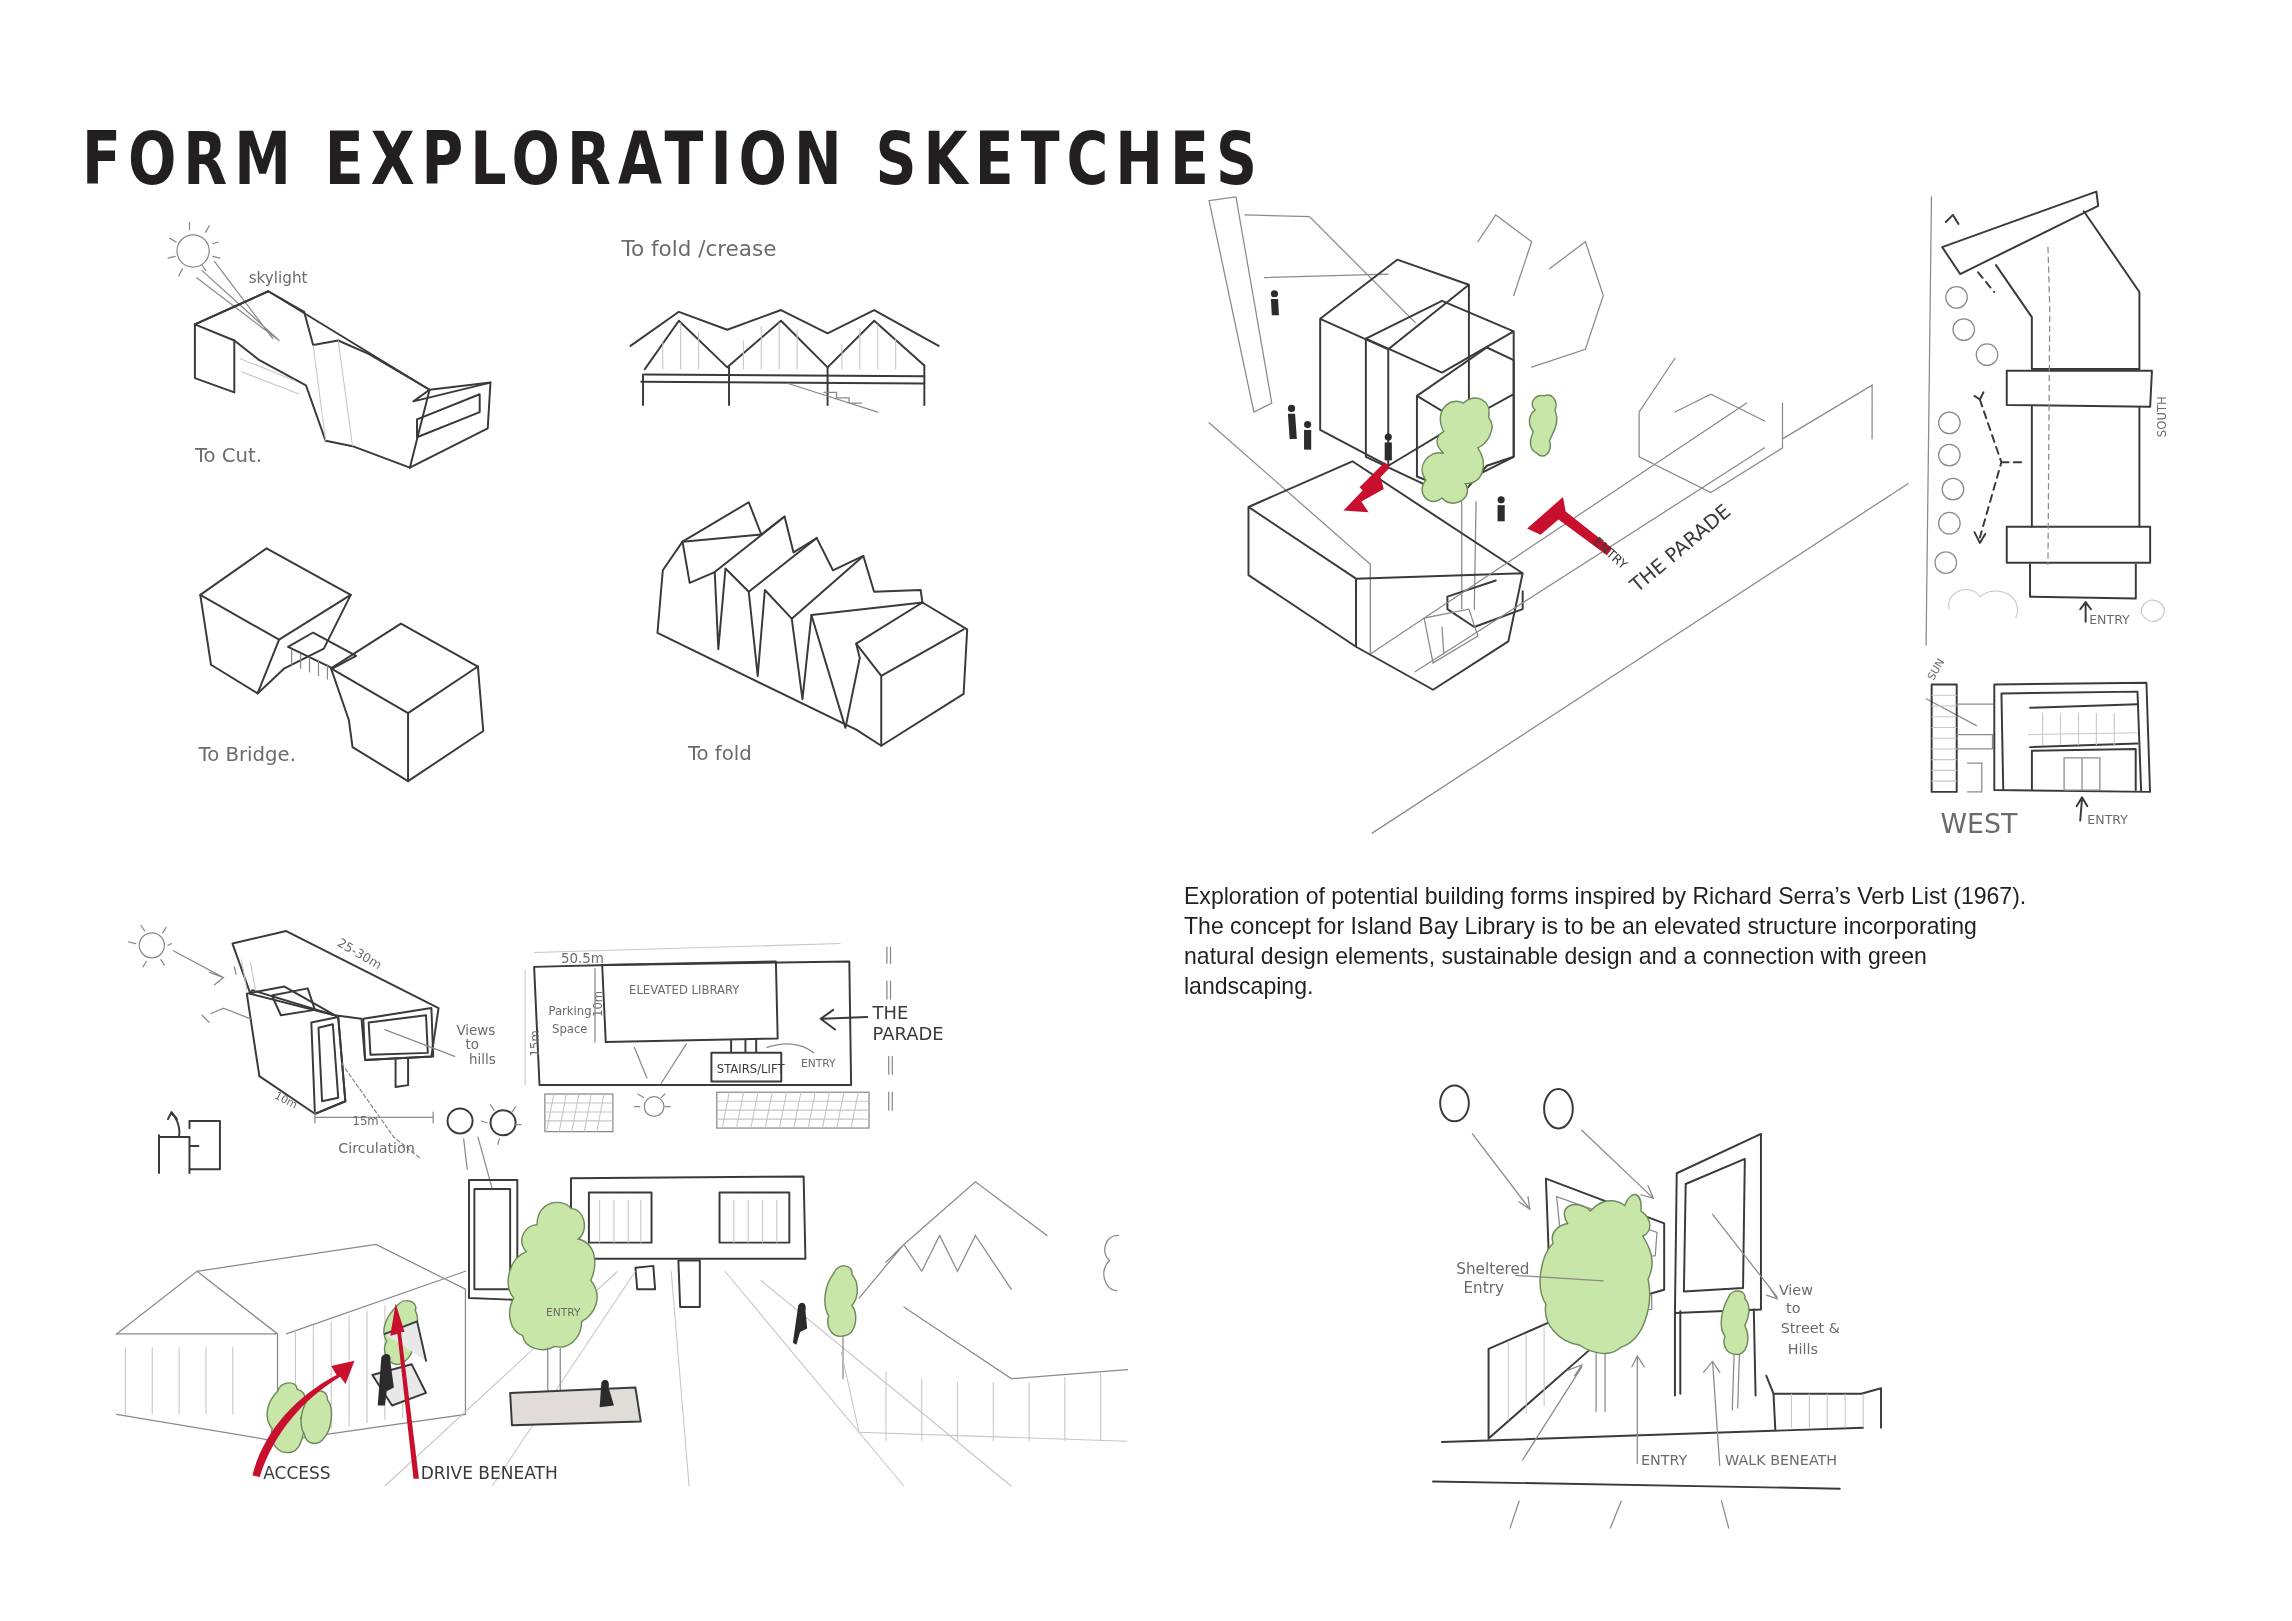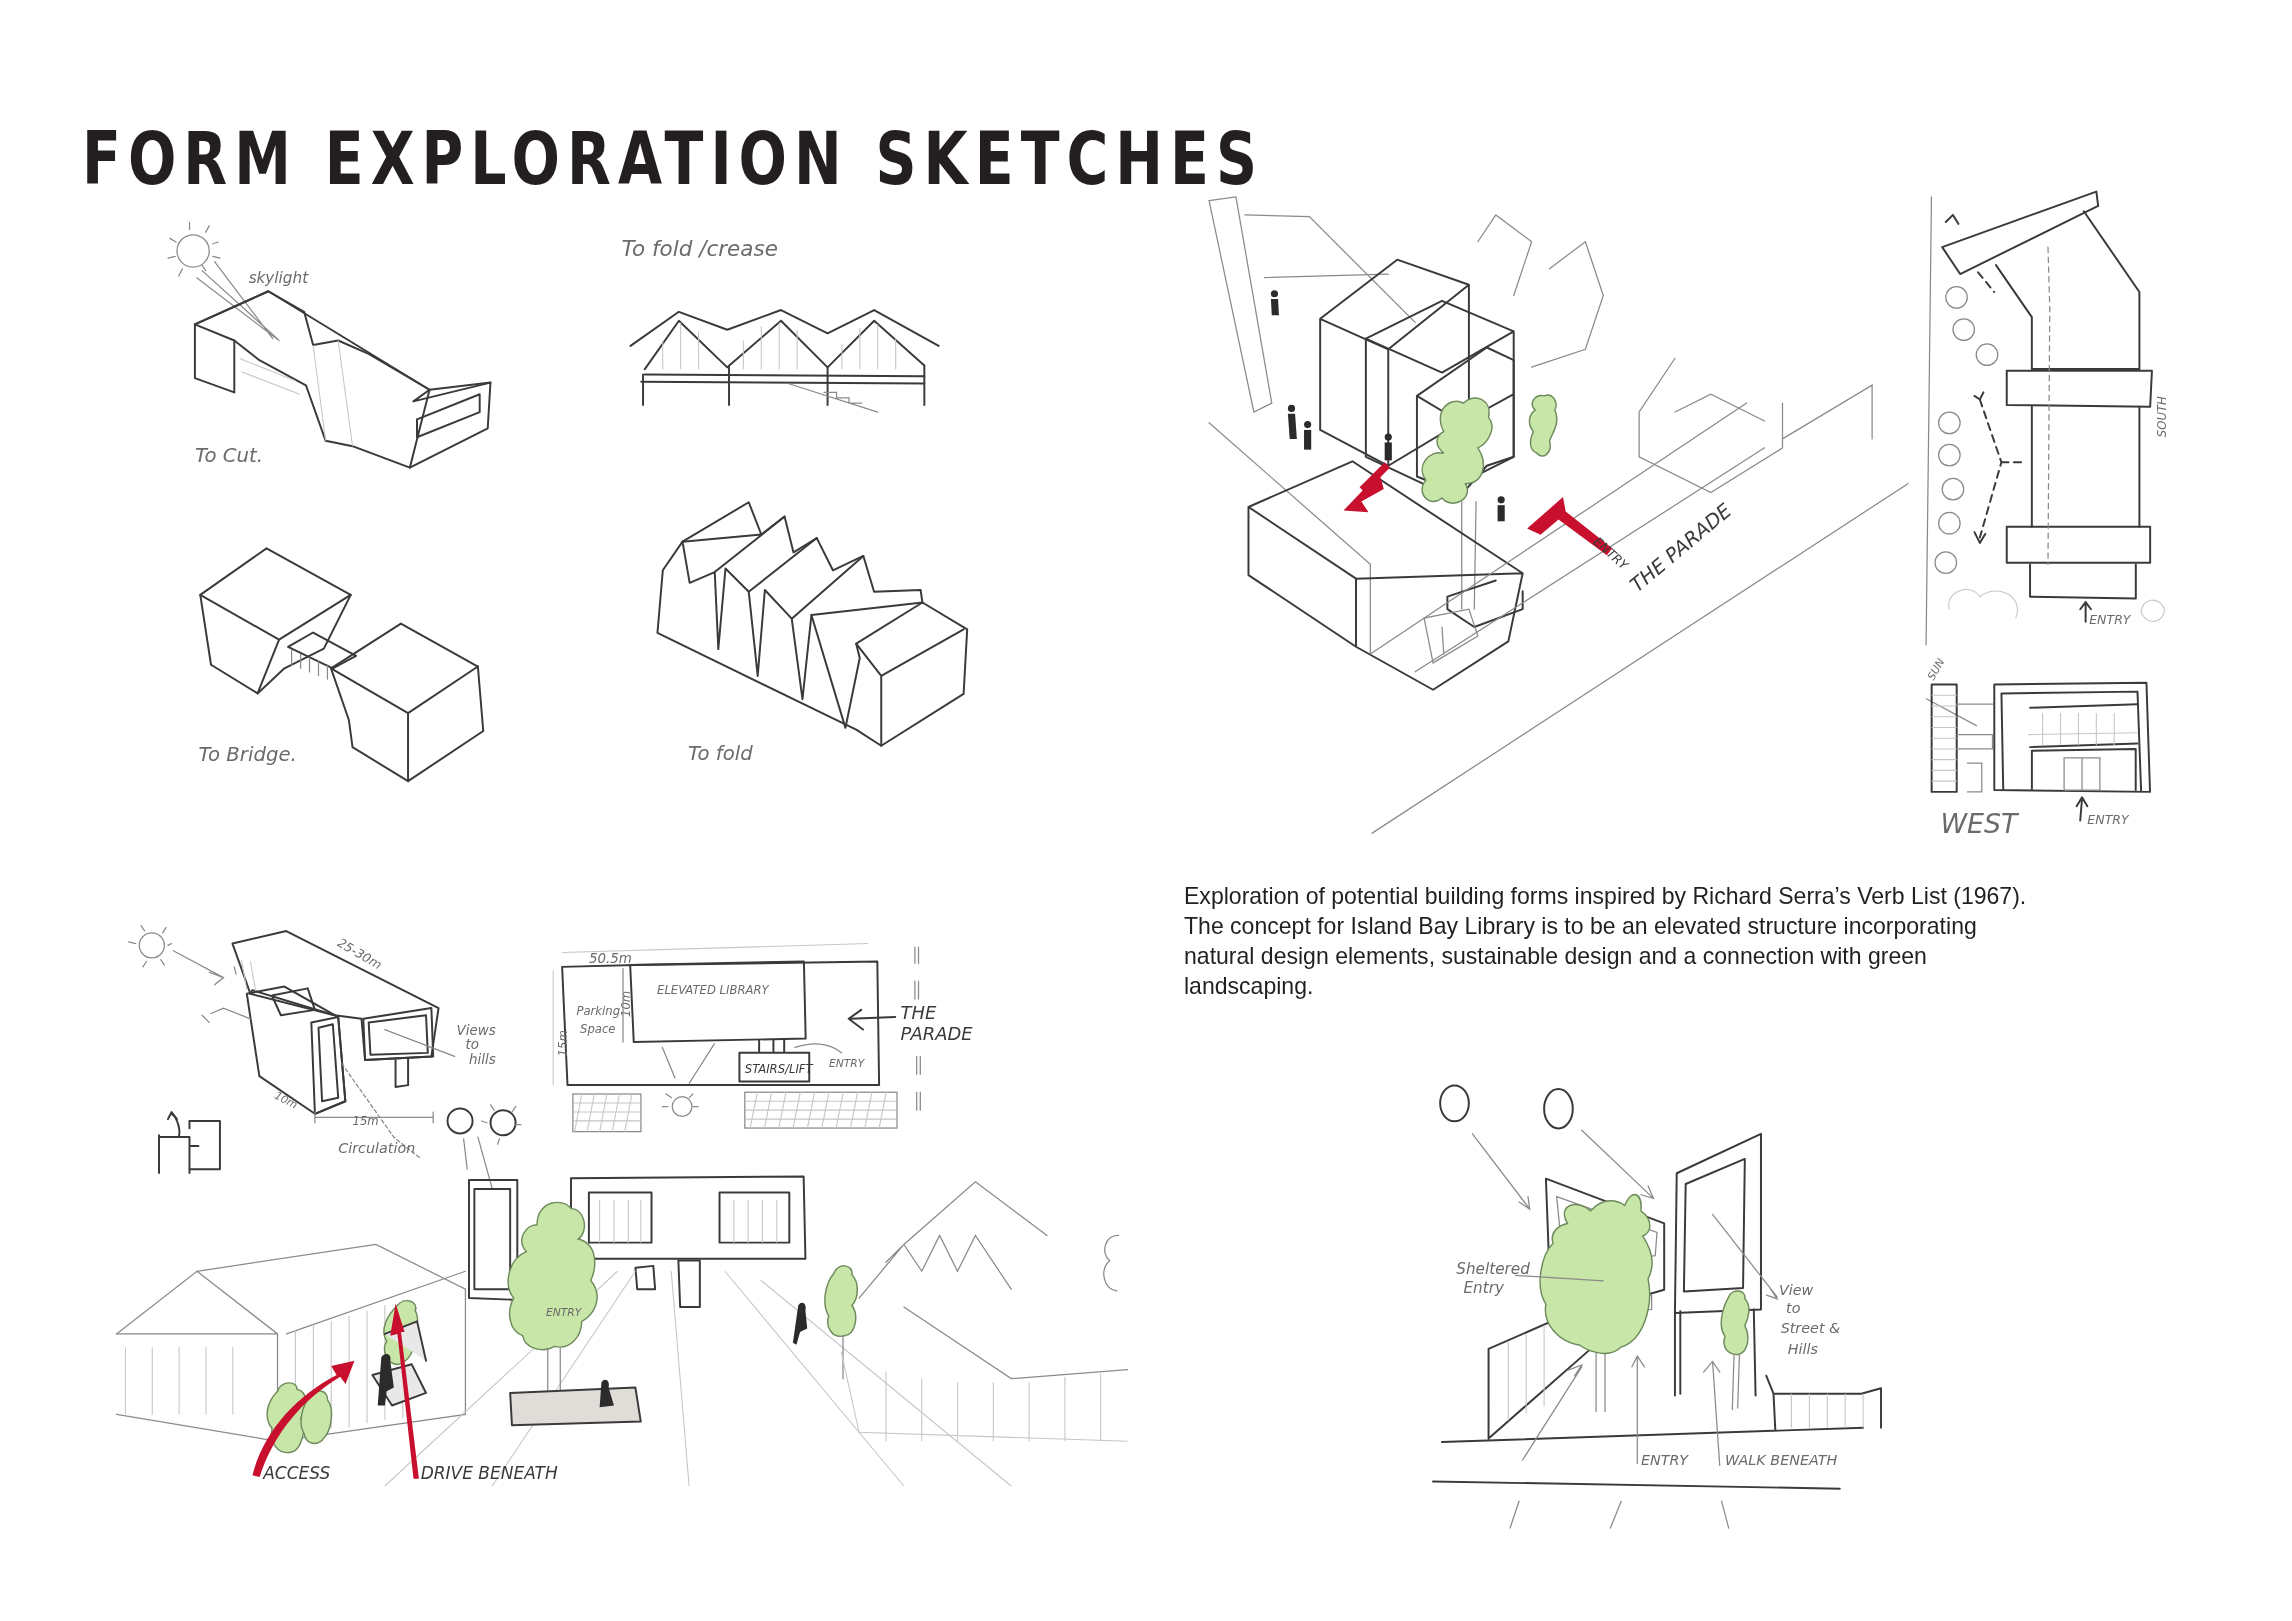--- a/index.html
+++ b/index.html
@@ -4,21 +4,21 @@
 <style>
   html, body { margin: 0; padding: 0; background: #ffffff; }
   body { width: 2293px; height: 1621px; position: relative; overflow: hidden; font-family: "Liberation Sans", sans-serif; color: #231f20; }
   .title {
     position: absolute; left: 82px; top: 73px;
     font-family: "DejaVu Sans", sans-serif; font-weight: bold;
     font-size: 73px; letter-spacing: 9px; line-height: 1;
     transform: scaleX(0.78); transform-origin: left top;
     color: #231f20; white-space: nowrap;
   }
-  .sketch { position: absolute; font-style: italic; }
+  .sketch { position: absolute; }
   .sketch svg { width: 100%; height: 100%; display: block; overflow: visible; }
   .pen { fill: none; stroke: #3a3a3a; stroke-width: 2.2; stroke-linecap: round; stroke-linejoin: round; }
   .pen-light { fill: none; stroke: #8a8a8a; stroke-width: 1.4; stroke-linecap: round; }
   .pen-faint { fill: none; stroke: #c6c6c6; stroke-width: 1.2; }
   .tree { fill: #c8e6a8; stroke: #6d8a5b; stroke-width: 1.6; }
   .red { fill: #c8102e; stroke: none; }
   .fig { fill: #2b2b2b; }
   .hand { font-family: "DejaVu Sans", sans-serif; fill: #6b6b6b; font-weight: normal; }
   .hand-dark { font-family: "DejaVu Sans", sans-serif; fill: #3a3a3a; }
   .desc {
@@ -207,21 +207,21 @@
     <text class="hand" x="394" y="158" font-size="15">hills</text>
     <text class="hand" x="248" y="258" font-size="16">Circulation</text>
     <path class="pen" d="M48 238 L48 280 M48 240 L82 240 L82 280 M82 230 L82 222 L116 222 L116 276 L82 276 M82 250 L92 250 M62 214 C70 220 72 234 70 240 M58 220 L62 212 L68 220"></path>
     <g>
       <circle class="pen" cx="432" cy="224" r="14"></circle>
       <path class="pen-light" d="M408 222 L414 224 M418 204 L422 210 M446 206 L442 212 M452 226 L446 226 M426 248 L428 242"></path>
     </g>
   </svg>
 </div>
 
-<div class="sketch" style="left:546px;top:931px;width:591px;height:215px;">
+<div class="sketch" style="left:518px;top:931px;width:591px;height:215px;">
   <svg viewBox="0 0 660 240">
     <path class="pen" d="M18 40 L100 38 L370 34 L372 172 L24 172 Z"></path>
     <path class="pen" d="M94 38 L288 34 L290 120 L98 124 Z"></path>
     <path class="pen-faint" d="M18 24 L360 14 M8 44 L8 172"></path>
     <text class="hand" x="48" y="36" font-size="15">50.5m</text>
     <text class="hand" x="0" y="0" font-size="13" transform="translate(24 140) rotate(-90)">15m</text>
     <text class="hand" x="0" y="0" font-size="13" transform="translate(94 96) rotate(-90)">10m</text>
     <path class="pen-light" d="M86 42 L86 124"></path>
     <text class="hand" x="124" y="70" font-size="13">ELEVATED LIBRARY</text>
     <text class="hand" x="34" y="94" font-size="13">Parking</text>

